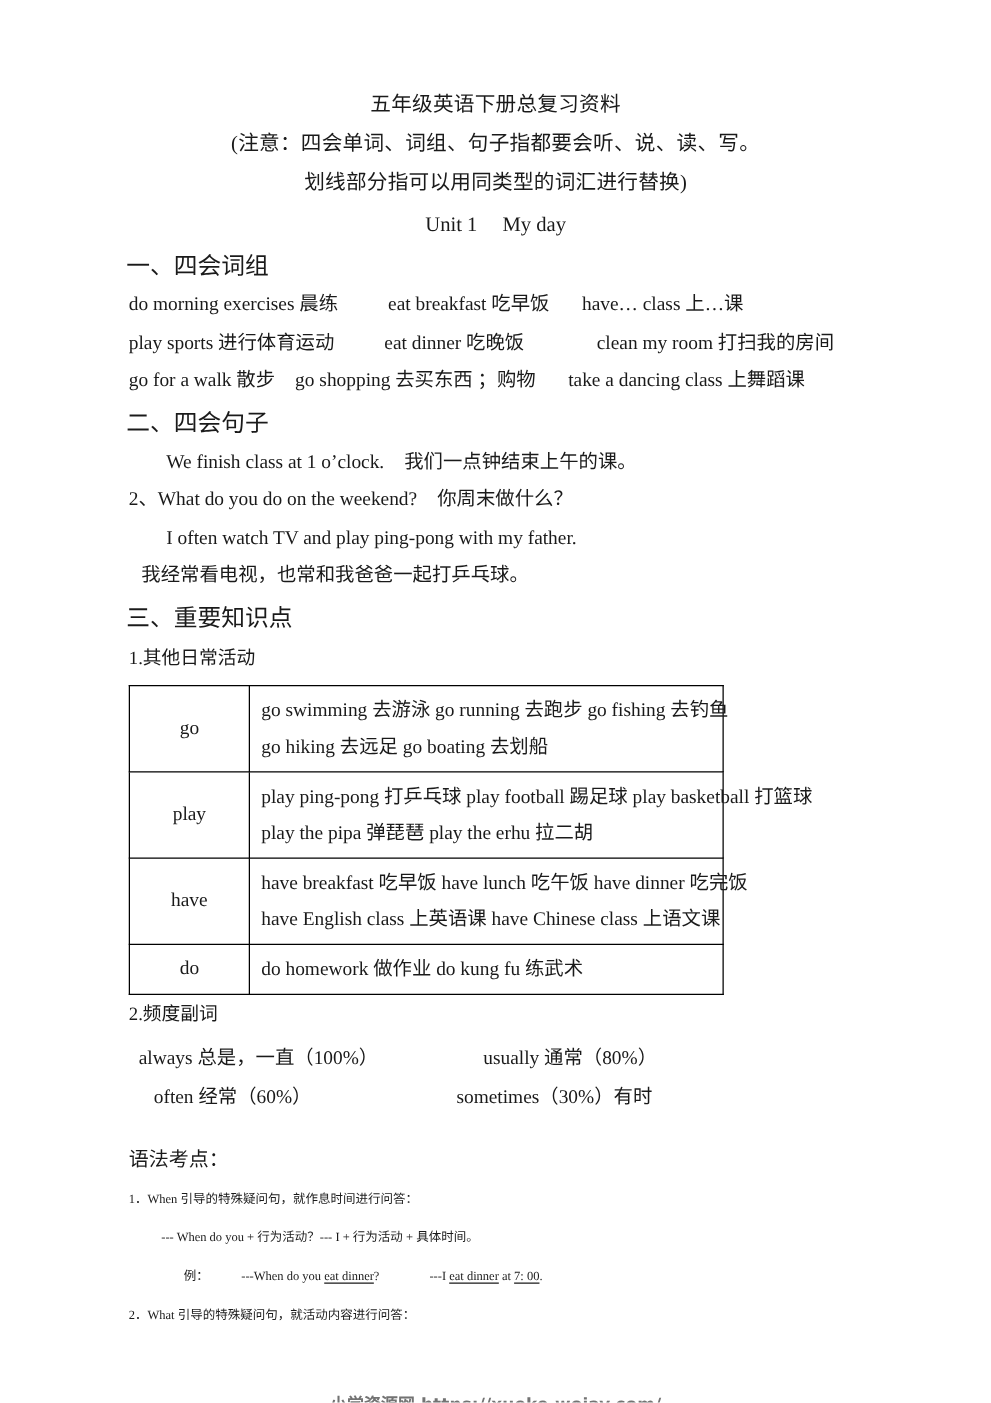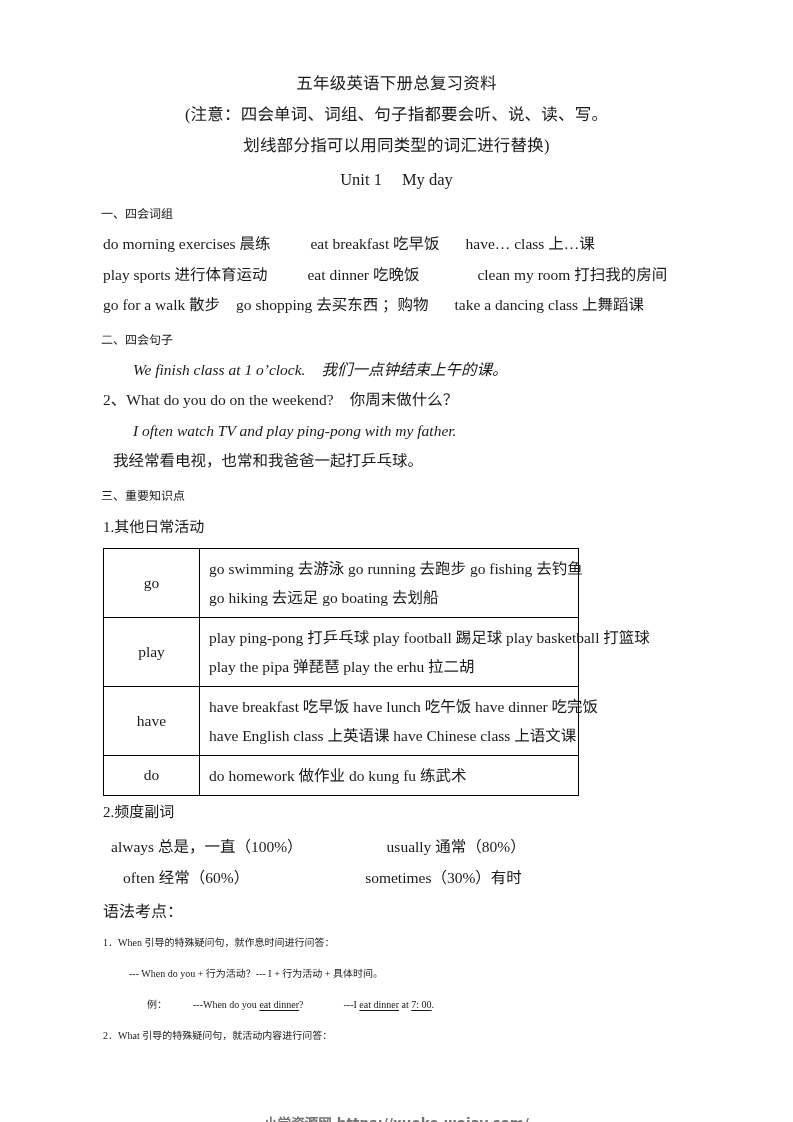--- a/index.html
+++ b/index.html
@@ -43,32 +43,33 @@
     margin-top: 3px;
   }
   .unit-gap { display: inline-block; width: 20px; }
 
   
   .content {
     padding: 0 98px 0 103px;
   }
 
   .sec-head {
-    font-size: 12px;
+    font-size: 19px;
     line-height: 30px;
     margin-top: 4px;
     margin-left: -2px;
+    font-family: Liberation Mono, monospace;
   }
 
   .txt-line {
     font-size: 15.5px;
     line-height: 30.5px;
     white-space: nowrap;
   }
-  .txt-line.indent1 { padding-left: 30px; font-style: italic; }
+  .txt-line.indent1 { padding-left: 30px; }
   .txt-line.indent-small { padding-left: 10px; }
 
   .gap-s { display: inline-block; width: 16px; }
   .gap-m { display: inline-block; width: 26px; }
   .gap-l { display: inline-block; width: 40px; }
   .gap-xl { display: inline-block; width: 58px; }
 
   .sub-head {
     font-size: 15px;
     line-height: 29px;
@@ -108,21 +109,21 @@
     font-size: 15.5px;
     line-height: 31px;
     white-space: nowrap;
   }
   .freq-line.l1 { padding-left: 8px; margin-top: 4px; }
   .freq-line.l2 { padding-left: 20px; }
 
   .grammar-head {
     font-size: 16px;
     line-height: 30px;
-    margin-top: 4px;
+    margin-top: 21px;
   }
 
   .g-line {
     font-size: 10px;
     line-height: 31px;
     white-space: nowrap;
   }
   .g-line.sub { padding-left: 26px; }
   .g-line.ex  { padding-left: 44px; }
 

